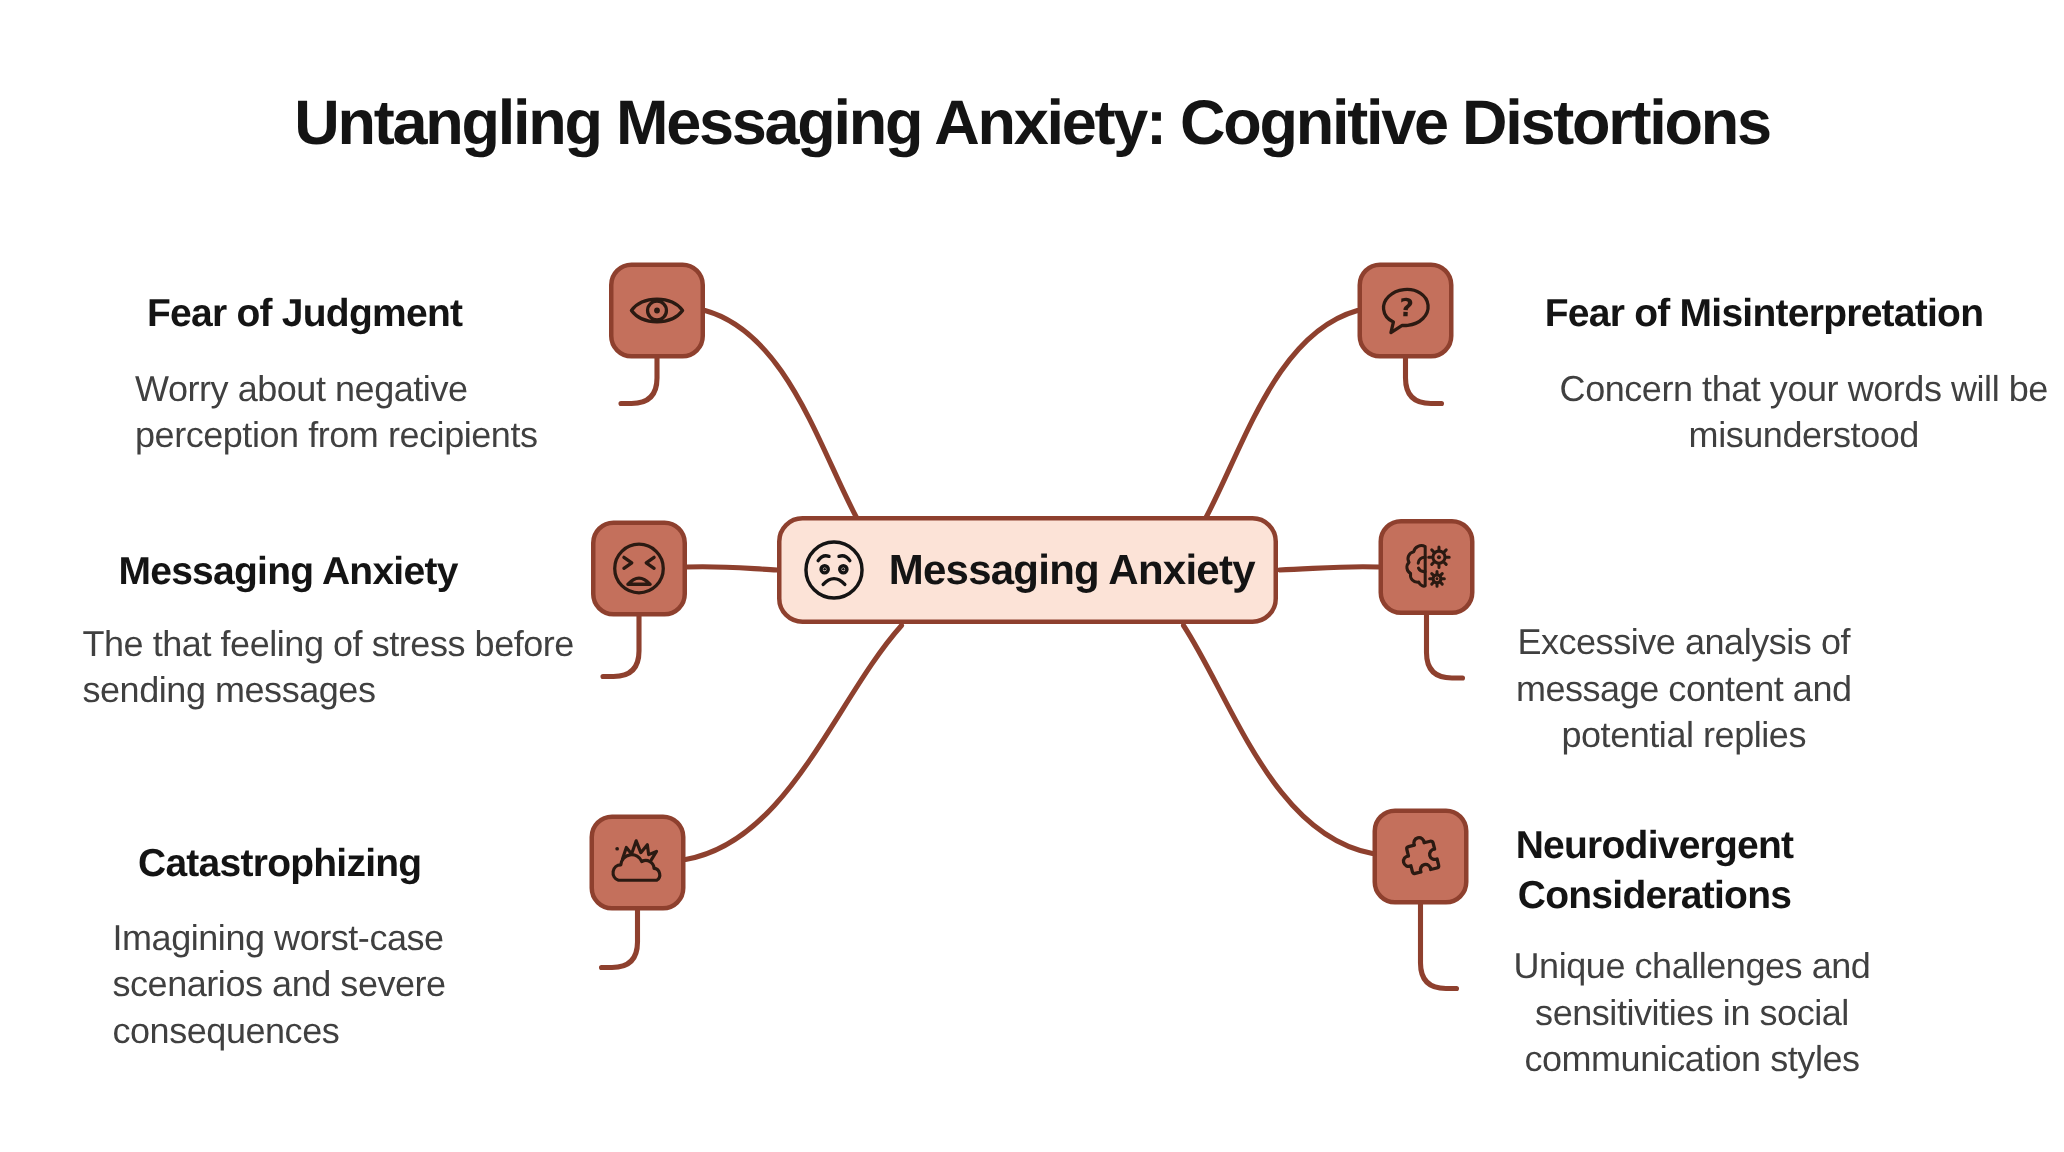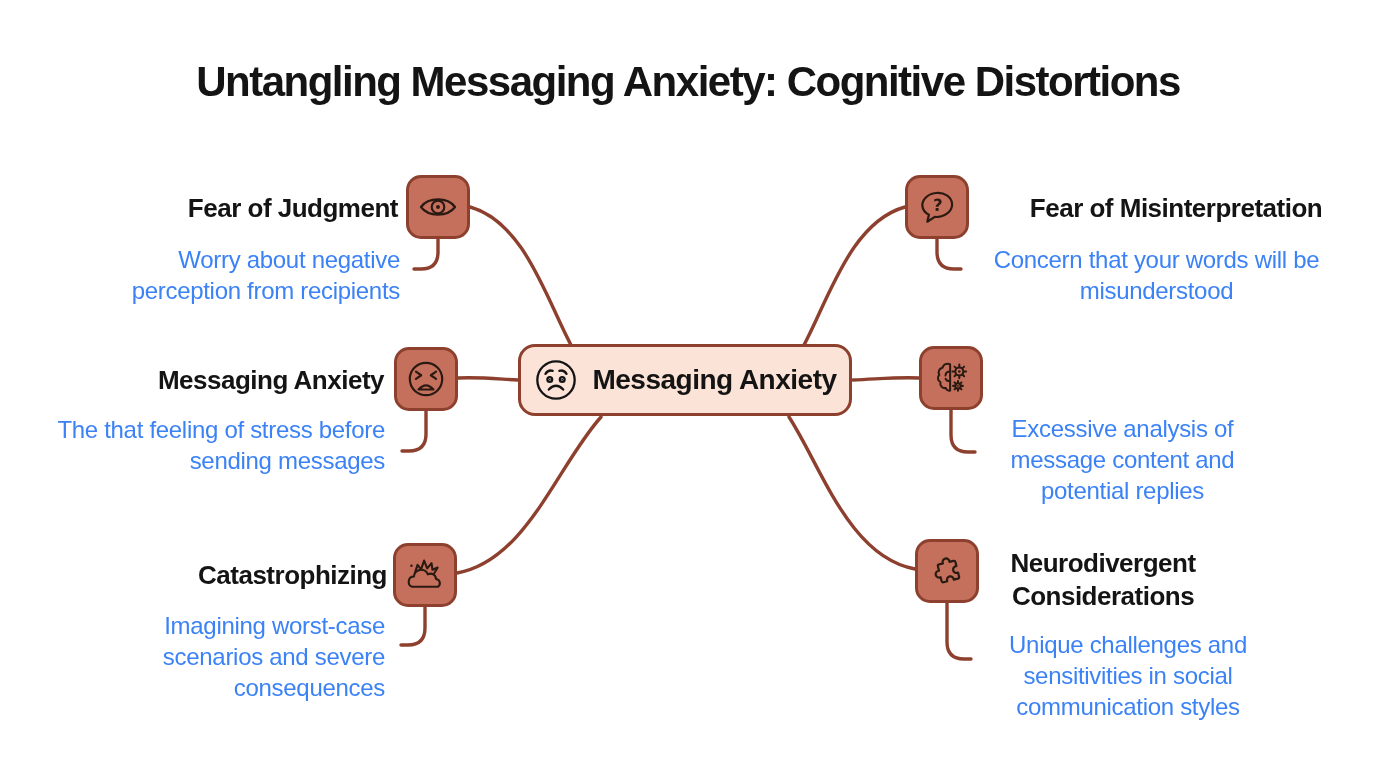--- a/index.html
+++ b/index.html
@@ -22,23 +22,23 @@
     position:absolute;left:518px;top:344px;width:334px;height:72px;box-sizing:border-box;
     background:#fce3d7;border:3.5px solid #8e402e;border-radius:17px;
     display:flex;align-items:center;justify-content:center;gap:13px;
   }
   .center-label{font-size:28px;font-weight:bold;letter-spacing:-0.5px;color:#141414;white-space:nowrap;}
   .b-title{
     position:absolute;font-size:26px;font-weight:bold;letter-spacing:-0.5px;
     line-height:33px;color:#141414;
   }
   .b-desc{
-    position:absolute;font-size:24px;letter-spacing:-0.3px;line-height:31px;color:#3b82f6;
+    position:absolute;font-size:24px;letter-spacing:-0.3px;line-height:31px;color:#404040;
   }
-  .alignR{text-align:right;}
+  .alignR{}
   .alignL{text-align:center;}
   .nowrap{white-space:nowrap;}
 </style>
 </head>
 <body>
 
 <div class="canvas">
 
   <div class="main-title">Untangling Messaging Anxiety: Cognitive Distortions</div>
 
@@ -104,21 +104,21 @@
 
   <div class="tile" style="left:905px;top:175px">
     <svg width="42" height="42" viewBox="0 0 48 48" fill="none" stroke="#2b1a12" stroke-width="2.5" stroke-linecap="round" stroke-linejoin="round">
       <g transform="rotate(-6 24 24)">
         <path d="M24.5,8 C15,8 7.5,14 7.5,21.3 C7.5,25.6 10,29.4 13.9,31.8 L11.2,39.6 L20.3,35 C21.7,35.3 23.1,35.4 24.5,35.4 C34,35.4 41.5,29.4 41.5,21.7 C41.5,14 34,8 24.5,8 Z"></path>
         <text x="25" y="28.5" font-family="DejaVu Sans, sans-serif" font-size="19" font-weight="bold" text-anchor="middle" fill="#2b1a12" stroke="none" transform="rotate(8 25 22)">?</text>
       </g>
     </svg>
   </div>
   <div class="b-title alignL nowrap" style="left:976px;top:192px;width:400px">Fear of Misinterpretation</div>
-  <div class="b-desc alignL" style="left:984px;top:244px;width:345px">Concern that your words will be misunderstood</div>
+  <div class="b-desc alignL" style="left:1030px;top:244px;width:345px">Concern that your words will be misunderstood</div>
 
   <div class="tile" style="left:919px;top:346px">
     <svg width="42" height="42" viewBox="0 0 48 48" fill="none" stroke="#2b1a12" stroke-width="2.3" stroke-linecap="round" stroke-linejoin="round">
       <path d="M23,8.5 C19.5,6.5 15,8.5 14.3,12.3 C10.5,13 8.7,17.3 10.7,20.4 C8.1,22.8 8.7,27.2 11.9,28.8 C11,32.7 14.2,36.1 18.1,35.5 C19.2,38.2 22,39.2 23,38.2 Z"></path>
       <path d="M22.9,16.5 c-3,0 -5,2 -5.2,4.6"></path>
       <path d="M22.9,27.5 c-2.4,0.2 -4.2,-0.8 -5,-2.6"></path>
       <circle cx="33.5" cy="16.5" r="4.6"></circle>
       <circle cx="33.5" cy="16.5" r="1.5" fill="#2b1a12" stroke="none"></circle>
       <path d="M38.5,16.5 L41.3,16.5 M37,20 L39,22 M33.5,21.5 L33.5,24.3 M30,20 L28,22 M28.5,16.5 L25.7,16.5 M30,13 L28,11 M33.5,11.5 L33.5,8.7 M37,13 L39,11"></path>
       <circle cx="32" cy="33" r="3"></circle>

